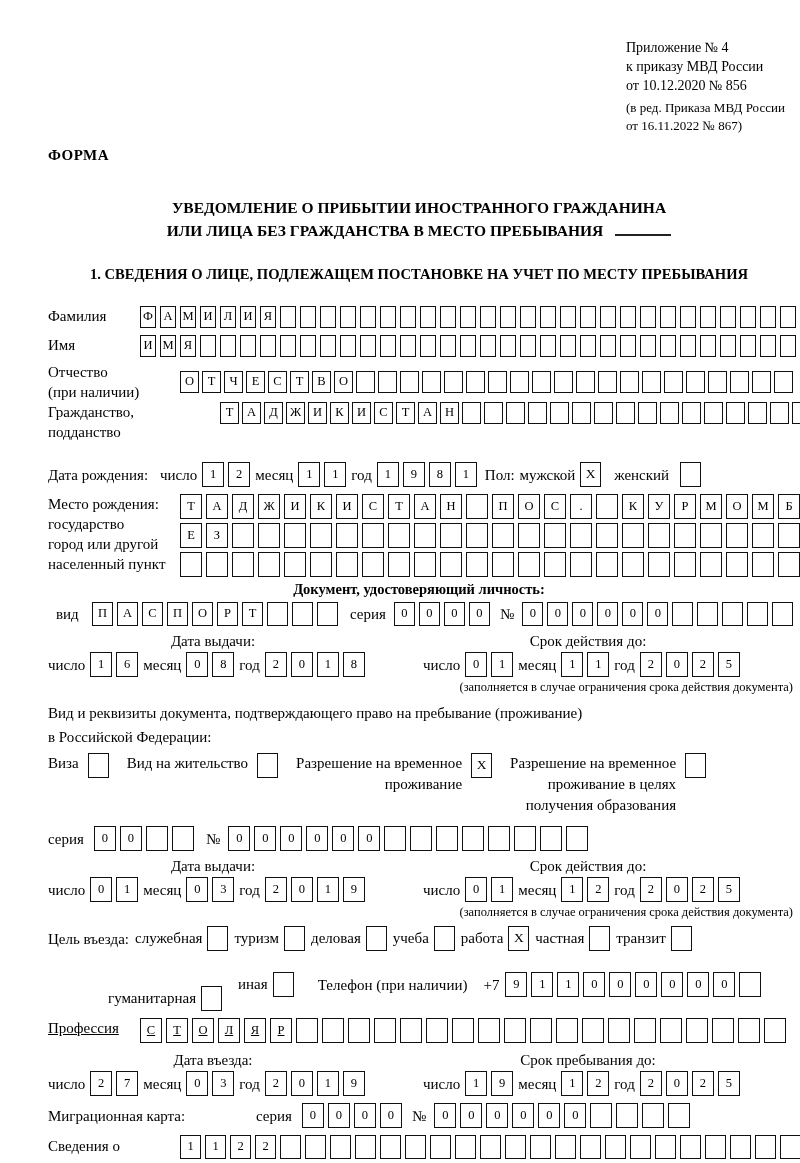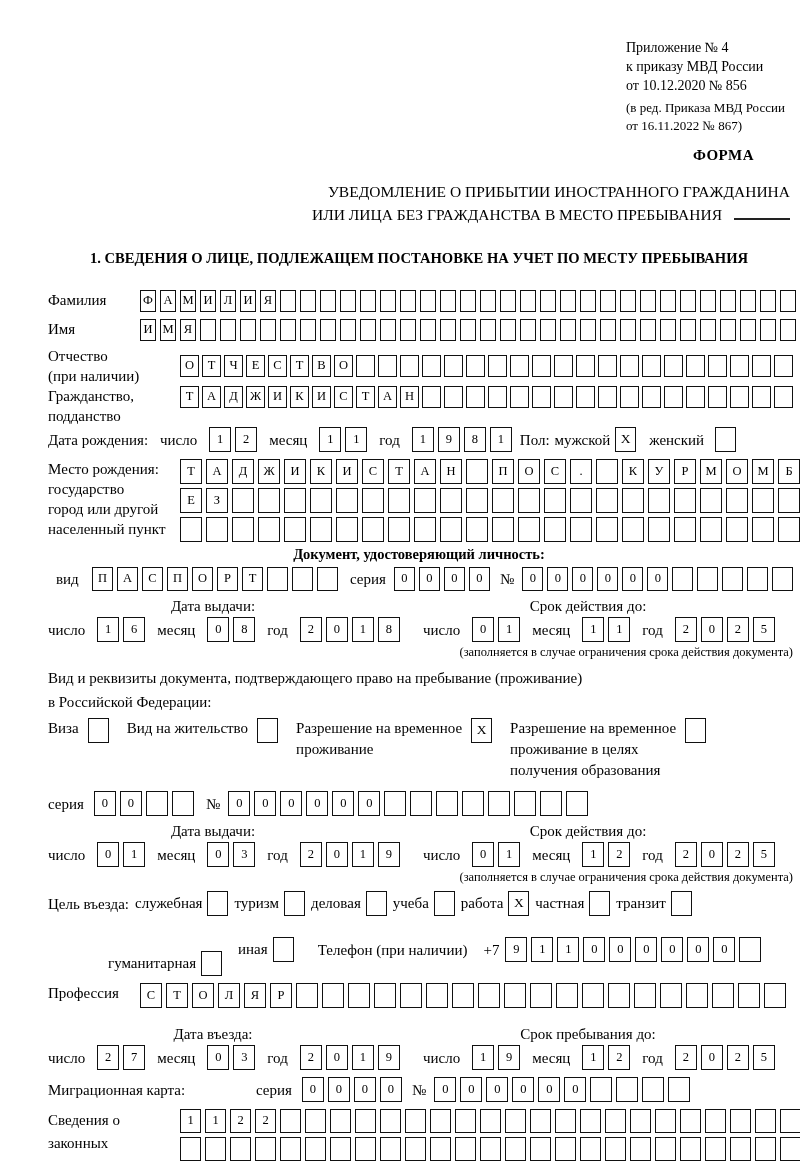--- a/index.html
+++ b/index.html
@@ -5,24 +5,24 @@
   html,body{margin:0;padding:0;background:#fff;}
   body{width:800px;height:1163px;overflow:hidden;color:#000;
        font-family:"Liberation Serif","DejaVu Serif",serif;font-size:15px;}
   .page{box-sizing:border-box;width:800px;height:1163px;padding:38px 10px 0 48px;}
 
   
   .hdr-block{margin-left:578px;}
   .hdr-line{font-size:14px;line-height:19px;white-space:nowrap;}
   .hdr-line.small{font-size:13px;line-height:18px;}
   .hdr-gap{height:4px;}
-  .forma{font-weight:bold;font-size:15px;text-align:right;margin:12px 36px 0 0;letter-spacing:.5px;}
+  .forma{font-weight:bold;font-size:15px;margin:12px 36px 0 0;letter-spacing:.5px;}
 
   
-  .title{margin-top:16px;text-align:right;font-weight:normal;font-size:15.5px;line-height:23px;}
+  .title{margin-top:32px;text-align:center;font-weight:bold;font-size:15.5px;line-height:23px;}
   .blank-line{display:inline-block;width:56px;border-bottom:2px solid #222;height:14px;margin-left:12px;}
   .sec-heading{margin-top:22px;text-align:center;font-weight:bold;font-size:14.6px;line-height:20px;margin-bottom:22px;}
 
   
   .frow{display:flex;align-items:flex-start;margin-bottom:6px;}
   .flabel{flex:none;line-height:20px;}
   .w92{width:92px;} .w132{width:132px;} .w44{width:44px;}
   .lbl{line-height:20px;}
   .cells{display:flex;align-items:flex-start;flex:none;}
   .cell{box-sizing:border-box;border:1.5px solid #111;text-align:center;
@@ -33,28 +33,28 @@
   .sz26{gap:4px;} .sz26 .cell{width:22px;height:25px;line-height:22px;}
   .box{box-sizing:border-box;display:inline-block;width:21px;height:25px;border:1.5px solid #111;
        text-align:center;line-height:22px;font-size:13.5px;flex:none;}
   .stack{display:flex;flex-direction:column;gap:4px;}
 
   
   .dates-heads{display:flex;margin-bottom:1px;}
   .dh{width:330px;text-align:center;line-height:20px;}
   .dh2{margin-left:45px;}
   .dates-row{display:flex;align-items:center;}
-  .dgroup{display:flex;align-items:center;gap:12px;width:330px;flex:none;}
+  .dgroup{display:flex;align-items:center;gap:5px;width:330px;flex:none;}
   .dgroup.rt{margin-left:45px;}
   .note-right{width:745px;text-align:right;font-size:12.5px;line-height:17px;margin-bottom:5px;}
 
   .intro{line-height:24px;}
   .opts-row{display:flex;align-items:flex-start;gap:18px;margin:4px 0 10px 0;}
   .opt{display:flex;align-items:flex-start;gap:9px;}
-  .opt-lines{text-align:left;line-height:21px;}
+  .opt-lines{text-align:right;line-height:21px;}
   .prow{display:flex;align-items:center;gap:6px;margin-bottom:7px;flex-wrap:nowrap;}
   .pitem{display:flex;align-items:center;gap:5px;}
   .indent60{margin-left:60px;margin-top:28px;}
   .gapL{margin-left:18px;} .gapM{margin-left:10px;}
   .center-note{font-size:13px;text-align:center;line-height:18px;margin-top:3px;}
   .doc-heading{text-align:center;font-weight:bold;font-size:14.5px;line-height:20px;margin:2px 0 3px 0;}
 </style>
 </head>
 <body>
 
@@ -185,21 +185,21 @@
         <span class="cell"></span>
         <span class="cell"></span>
         <span class="cell"></span>
         <span class="cell"></span>
         <span class="cell"></span>
         <span class="cell"></span>
         <span class="cell"></span>
       </div>
   </div>
 
-  <div class="frow" style="margin-bottom:1px;">
+  <div class="frow" style="margin-bottom:20px;gap:40px;">
     <div class="flabel w132">
       <div>Гражданство,</div>
       <div>подданство</div>
     </div>
     <div class="cells sz22">
         <span class="cell">Т</span>
         <span class="cell">А</span>
         <span class="cell">Д</span>
         <span class="cell">Ж</span>
         <span class="cell">И</span>
@@ -582,21 +582,21 @@
         <span class="cell">1</span>
         <span class="cell">0</span>
         <span class="cell">0</span>
         <span class="cell">0</span>
         <span class="cell">0</span>
         <span class="cell">0</span>
         <span class="cell">0</span>
         <span class="cell"></span>
       </span>
   </div>
-  <div class="frow" style="margin-bottom:16px;">
+  <div class="frow" style="margin-bottom:7px;text-decoration:underline;">
     <div class="flabel w92">Профессия</div>
     <div class="cells sz26">
         <span class="cell">С</span>
         <span class="cell">Т</span>
         <span class="cell">О</span>
         <span class="cell">Л</span>
         <span class="cell">Я</span>
         <span class="cell">Р</span>
         <span class="cell"></span>
         <span class="cell"></span>

